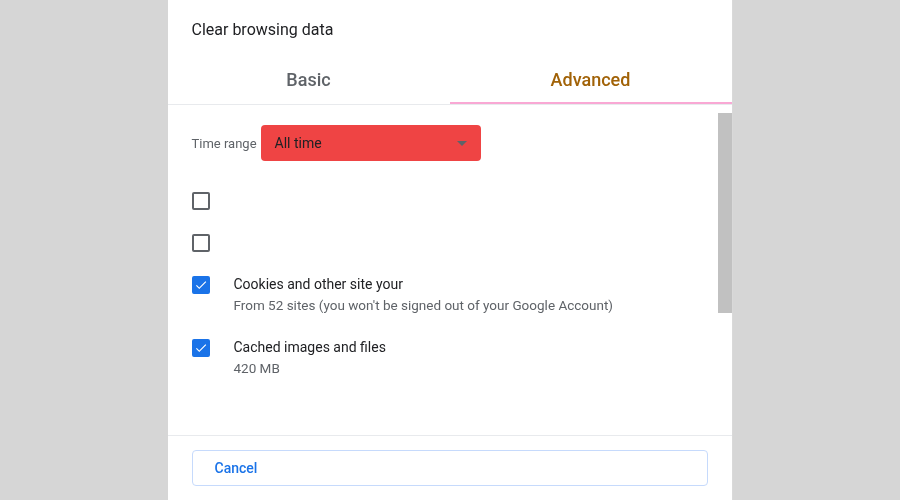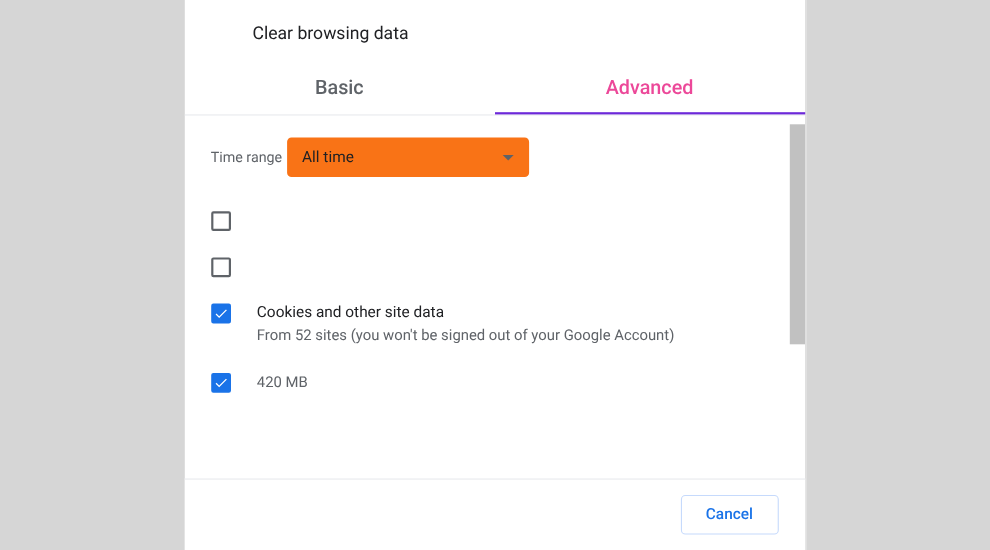--- a/index.html
+++ b/index.html
@@ -16,21 +16,20 @@
       width: 565px;
       height: 500px;
       background: #fff;
       position: relative;
       border-right: 1px solid #d9d9d9;
       display: flex;
       flex-direction: column;
     }
     .header {
       padding: 20px 24px 6px 24px;
-      margin-left: 38px;
     }
     .title {
       font-size: 16px;
       color: #202124;
       font-weight: 400;
     }
     .tabs {
       display: flex;
       border-bottom: 1px solid #e8eaed;
       margin-top: 10px;
@@ -39,22 +38,22 @@
       flex: 1;
       text-align: center;
       padding: 14px 0 12px 0;
       font-size: 18px;
       color: #5f6368;
       cursor: pointer;
       border-bottom: 2px solid transparent;
       font-weight: 500;
     }
     .tab.active {
-      color: #ec4899;
-      border-bottom: 2px solid #6d28d9;
+      color: #a16207;
+      border-bottom: 2px solid #f9a8d4;
     }
     .scroll-area {
       flex: 1;
       overflow: hidden;
       position: relative;
       padding: 0 24px;
     }
     .scrollbar {
       position: absolute;
       right: 0;
@@ -69,21 +68,21 @@
       padding: 20px 0 18px 0;
       gap: 4px;
     }
     .time-label {
       font-size: 13px;
       color: #5f6368;
     }
     .dropdown {
       width: 220px;
       height: 36px;
-      background: #f97316;
+      background: #ef4444;
       border-radius: 4px;
       display: flex;
       align-items: center;
       justify-content: space-between;
       padding: 1px 14px;
       cursor: pointer;
     }
     .dropdown-value {
       font-size: 14px;
       color: #202124;
@@ -141,20 +140,21 @@
       overflow: hidden;
       height: 33px;
     }
     .footer {
       border-top: 1px solid #e8eaed;
       padding: 14px 24px;
       display: flex;
       justify-content: flex-end;
       gap: 10px;
       background: #fff;
+      flex-direction: column;
     }
     .btn {
       height: 36px;
       padding: 0 22px;
       border-radius: 4px;
       font-size: 14px;
       font-weight: 500;
       cursor: pointer;
       display: flex;
       align-items: center;
@@ -210,32 +210,33 @@
       </div>
     </div>
 
     <div class="item">
       <div class="checkbox checked">
         <svg class="checkmark" width="14" height="14" viewBox="0 0 24 24">
             <path fill="#fff" d="M9 16.17L4.83 12l-1.42 1.41L9 19 21 7l-1.41-1.41z"></path>
           </svg>
       </div>
       <div class="item-text">
-        <div class="item-title">Cookies and other site data</div>
+        <div class="item-title">Cookies and other site your</div>
         <div class="item-sub">From 52 sites (you won't be signed out of your Google Account)</div>
       </div>
     </div>
 
     <div class="item">
       <div class="checkbox checked">
         <svg class="checkmark" width="14" height="14" viewBox="0 0 24 24">
             <path fill="#fff" d="M9 16.17L4.83 12l-1.42 1.41L9 19 21 7l-1.41-1.41z"></path>
           </svg>
       </div>
       <div class="item-text">
+        <div class="item-title">Cached images and files</div>
         <div class="item-sub">420 MB</div>
       </div>
     </div>
 
     <div class="item cut-item">
       
       
     </div>
 
   </div>

